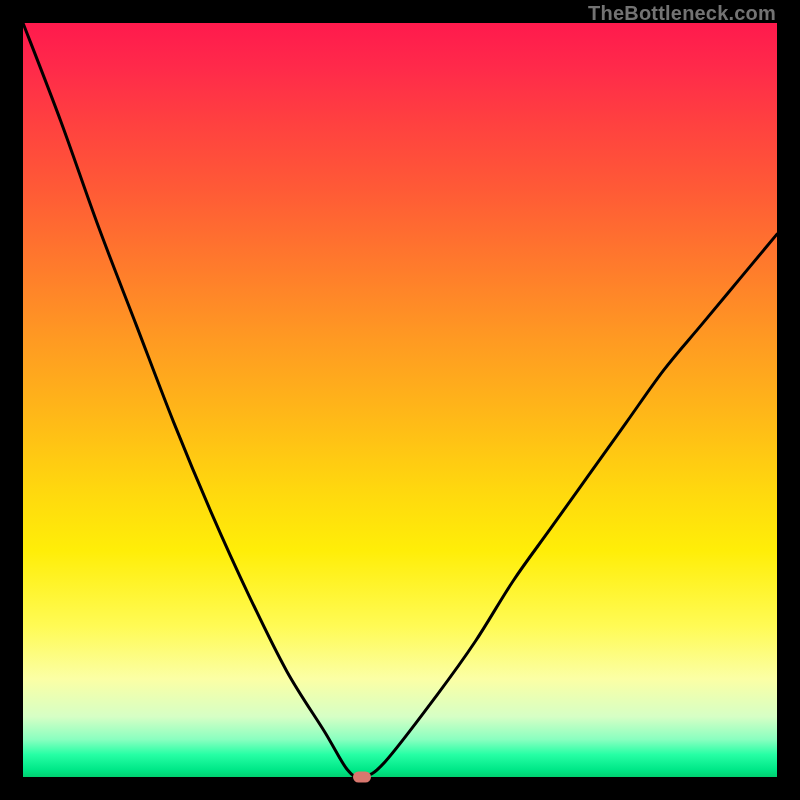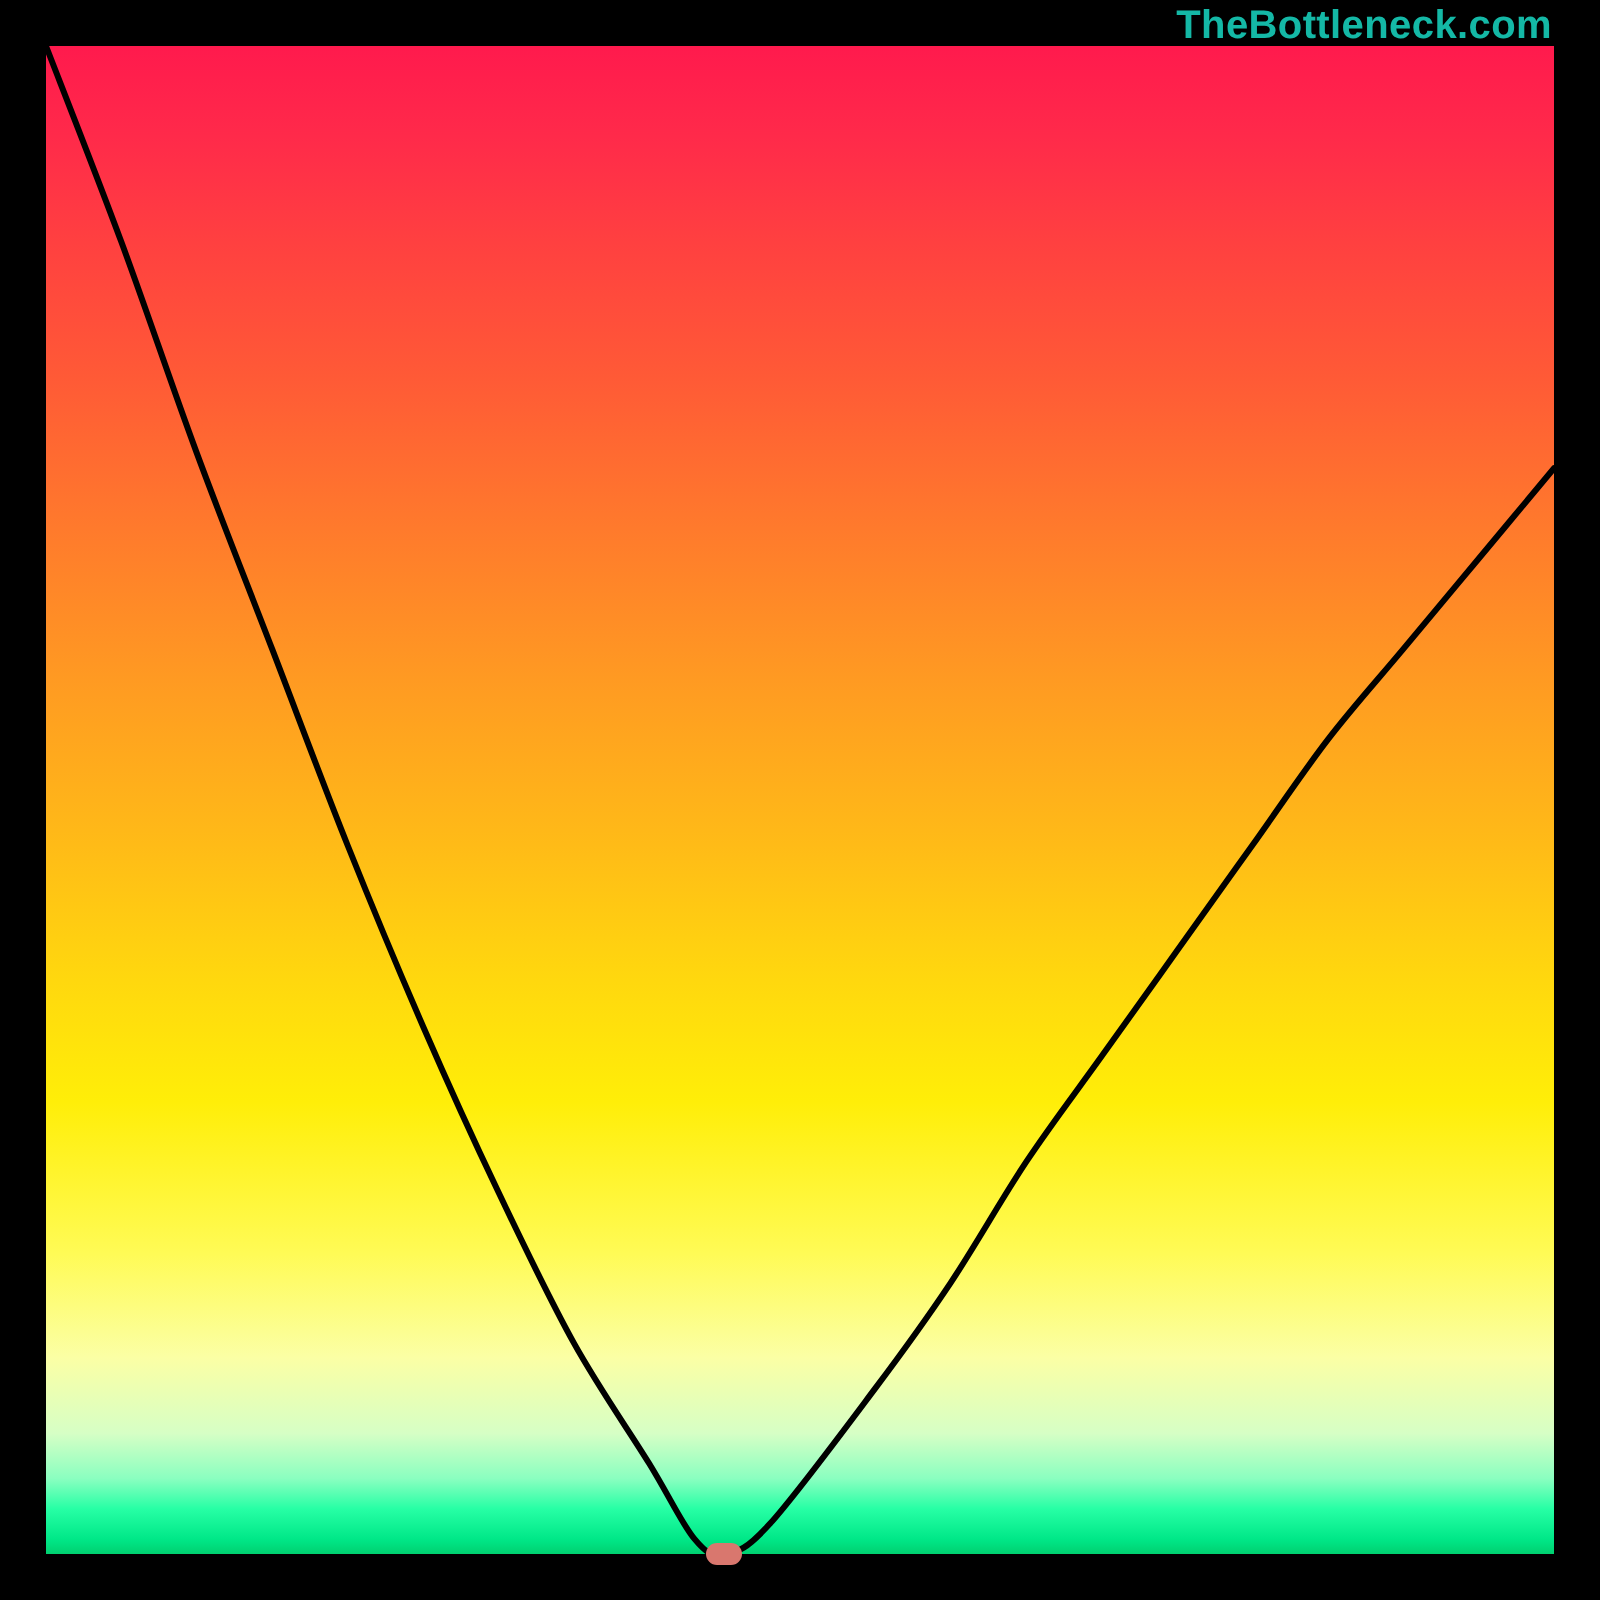--- a/index.html
+++ b/index.html
@@ -38,21 +38,21 @@
       #8affc0 95%,
       #27ffa5 97%,
       #00e888 99%,
       #00d070 100%
     );
   }
   .attribution {
     position: absolute;
     top: 2px;
     right: 24px;
-    color: #14b8a6;
+    color: #737373;
     font-size: 20px;
     font-weight: bold;
     letter-spacing: 0.2px;
     z-index: 5;
   }
   .curve-svg {
     position: absolute;
     left: 0;
     top: 0;
     width: 754px;

